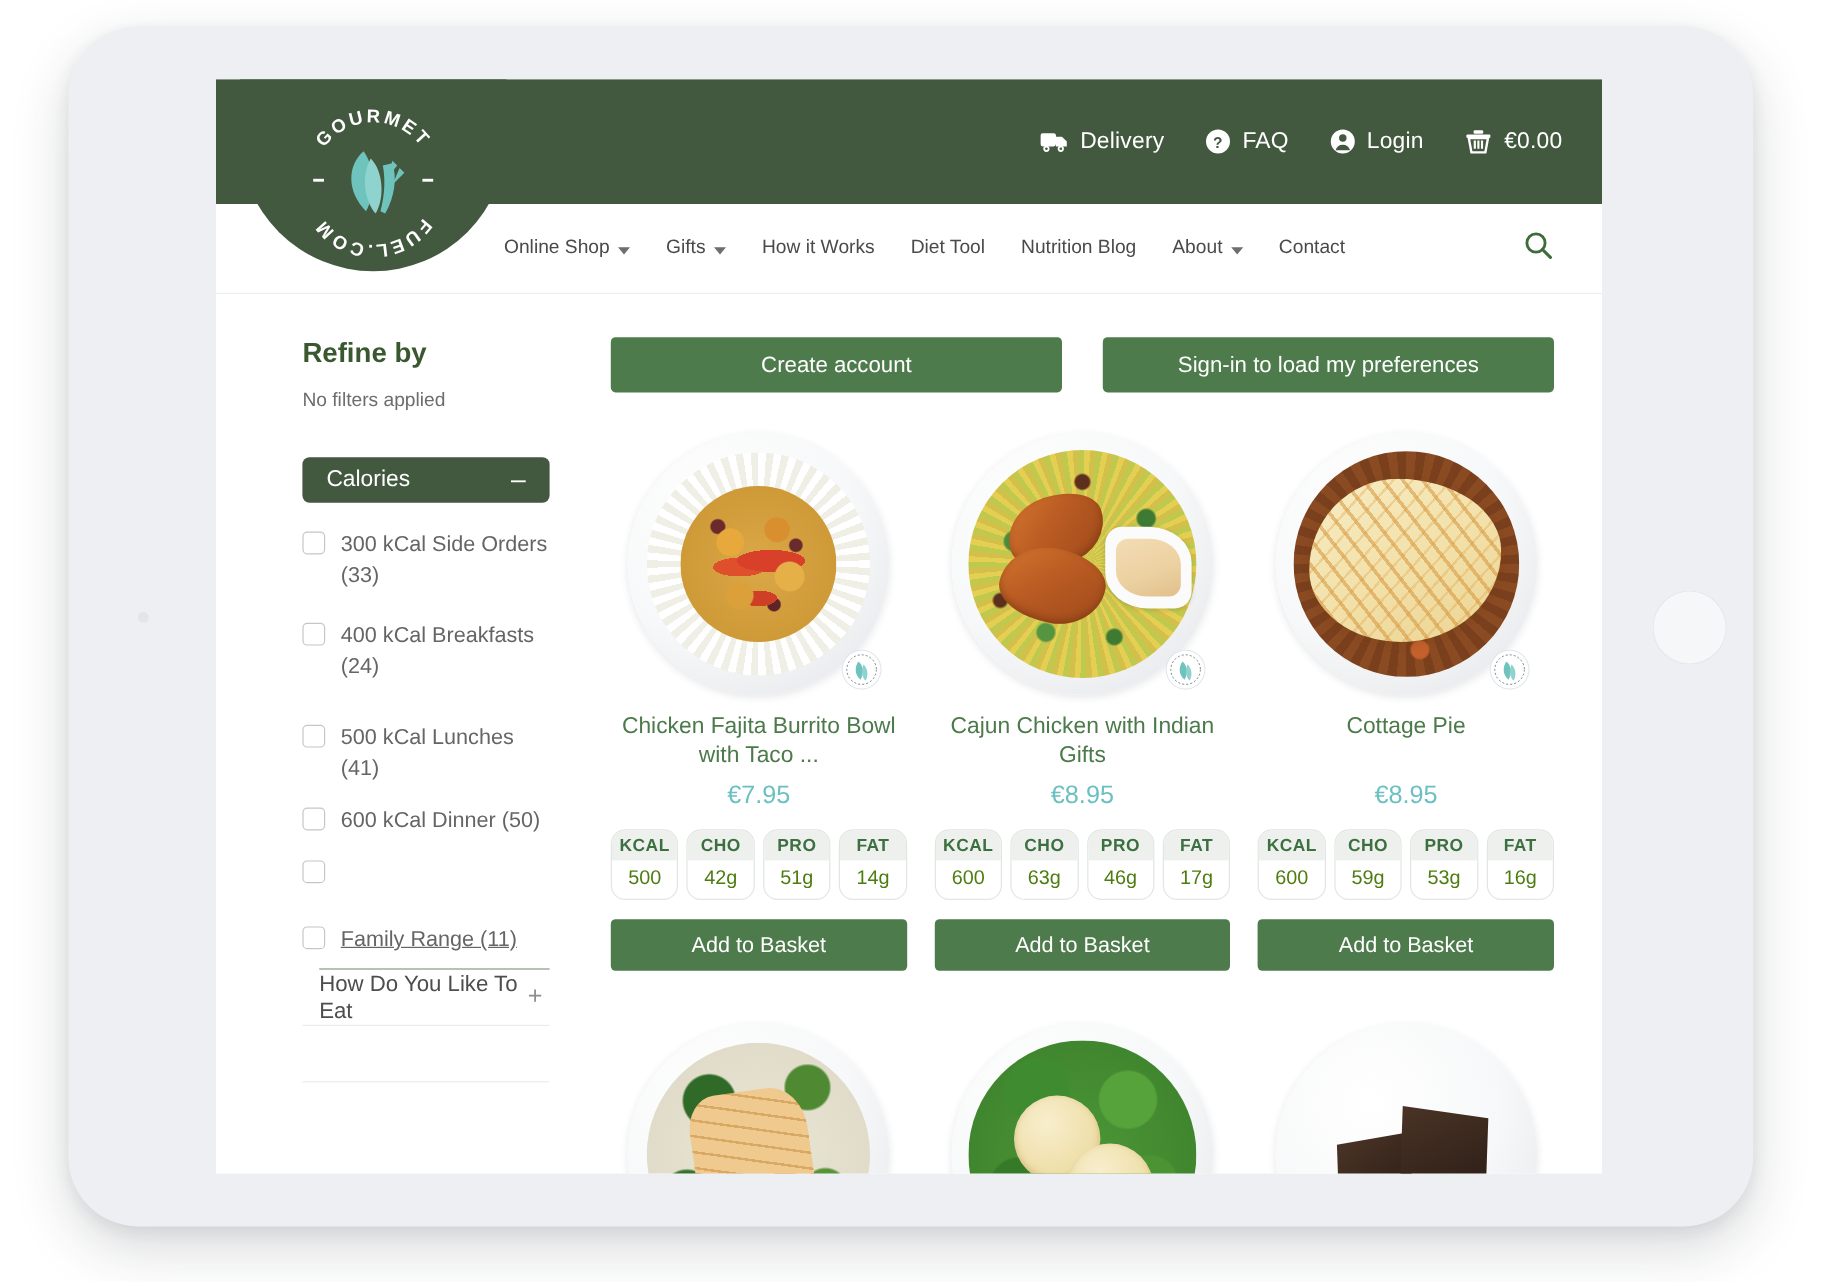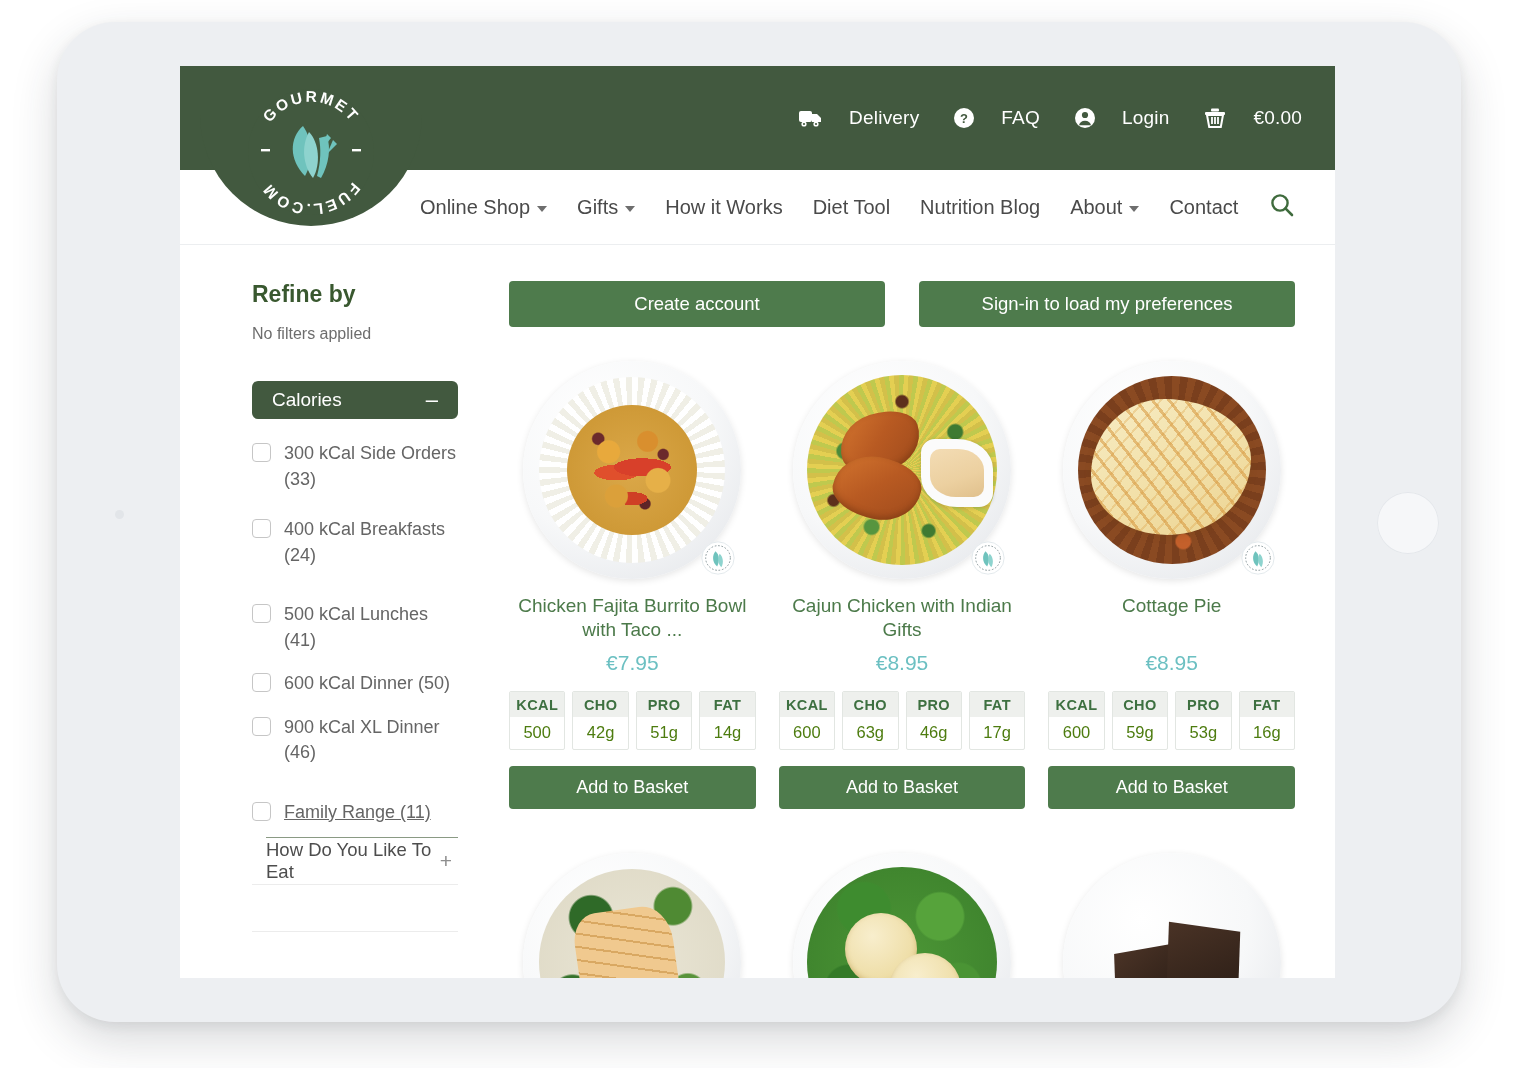--- a/index.html
+++ b/index.html
@@ -66,21 +66,21 @@
     right: 33px;
     top: 0;
     height: 104px;
     display: flex;
     align-items: center;
     gap: 34px;
   }
   .toplink {
     display: flex;
     align-items: center;
-    gap: 26px;
+    gap: 9px;
     color: #ffffff;
     font-size: 19px;
     letter-spacing: .2px;
     cursor: pointer;
   }
   .toplink svg { display: block; }
 
   
   .logo-blob {
     position: absolute;
@@ -114,21 +114,21 @@
     display: flex;
     align-items: center;
     gap: 30px;
     margin-left: 240px;
   }
   .nav-item {
     display: flex;
     align-items: center;
     gap: 7px;
     color: #4a4a4a;
-    font-size: 20px;
+    font-size: 16px;
     cursor: pointer;
     white-space: nowrap;
   }
   .caret {
     width: 0; height: 0;
     border-left: 5px solid transparent;
     border-right: 5px solid transparent;
     border-top: 6px solid #6e6e6e;
     margin-top: 3px;
   }
@@ -422,21 +422,21 @@
 
   .macros {
     display: flex;
     gap: 7px;
     width: 100%;
     margin-bottom: 16px;
   }
   .macro {
     flex: 1;
     border: 1px solid #e2e6e2;
-    border-radius: 2px;
+    border-radius: 12px;
     overflow: hidden;
     background: #ffffff;
     text-align: center;
   }
   .macro-key {
     background: #eef0ed;
     color: #3d7040;
     font-size: 14.5px;
     font-weight: bold;
     letter-spacing: .4px;
@@ -606,21 +606,20 @@
         <div class="check-row gap-md">
           <span class="cbox"></span>
           <span>500 kCal Lunches (41)</span>
         </div>
         <div class="check-row gap-md">
           <span class="cbox"></span>
           <span>600 kCal Dinner (50)</span>
         </div>
         <div class="check-row gap-xl">
           <span class="cbox"></span>
-          <span>900 kCal XL Dinner (46)</span>
         </div>
         <div class="check-row gap-sm">
           <span class="cbox"></span>
           <span>Family Range (11)</span>
         </div>
 
         <div class="sidebar-divider"></div>
 
         <div class="accordion-row">
           <span>How Do You Like To Eat</span>

